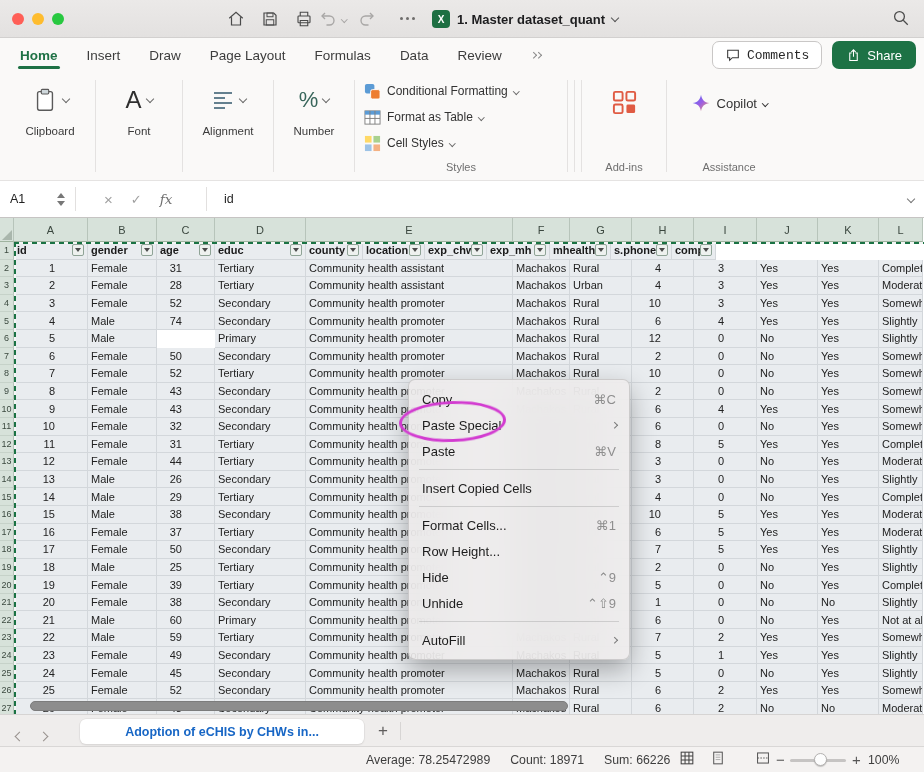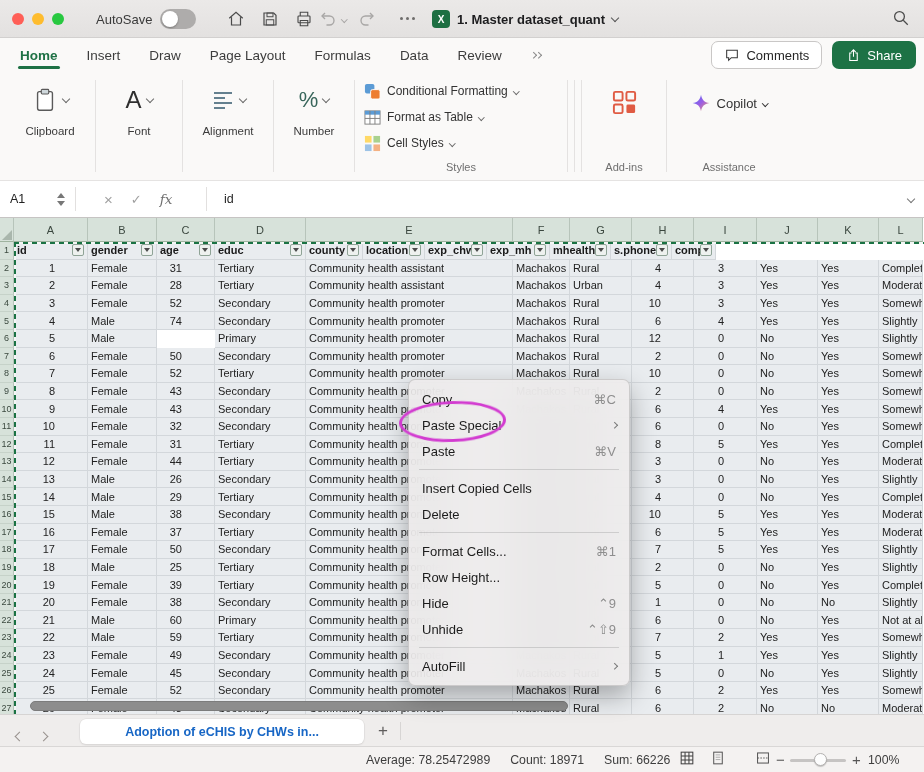--- a/index.html
+++ b/index.html
@@ -128,26 +128,20 @@
 </head>
 <body>
 
 <div id="app">
 
   <div class="titlebar">
     <span class="tl red"></span>
     <span class="tl yellow"></span>
     <span class="tl green"></span>
 
-    <div class="autosave">
-      <span class="aslabel">AutoSave</span>
-      <span class="switch">
-          <span class="knob"></span>
-        </span>
-    </div>
 
     <div class="tb-icons">
       <span class="tb-btn">
         <svg width="18" height="18" viewBox="0 0 24 24">
             <path d="M3 11 L12 3 L21 11 M6 9.5 V20 h12 V9.5" fill="none" stroke="#4a4a4a" stroke-width="1.6"></path>
           </svg>
       </span>
       <span class="tb-btn">
         <svg width="18" height="18" viewBox="0 0 24 24">
             <path d="M4 4 h13 l3 3 v13 h-16 z" fill="none" stroke="#4a4a4a" stroke-width="1.6"></path>
@@ -209,21 +203,21 @@
         <div class="tab">Page Layout</div>
         <div class="tab">Formulas</div>
         <div class="tab">Data</div>
         <div class="tab">Review</div>
       </div>
     <span class="taboverflow">
         <span class="chev right sm"></span>
         <span class="chev right sm"></span>
       </span>
     <div class="tabbar-right">
-      <button class="commentsbtn" style="font-family:Liberation Sans, sans-serif;">
+      <button class="commentsbtn" style="font-family:Liberation Mono, monospace;">
         <svg width="16" height="16" viewBox="0 0 24 24">
             <path d="M4 5 h16 v11 h-9 l-4 4 v-4 h-3 z" fill="none" stroke="#3a3a3a" stroke-width="1.6"></path>
           </svg>
         <span>Comments</span>
       </button>
       <button class="sharebtn" style="border:none; font-family:inherit;">
         <svg width="15" height="15" viewBox="0 0 24 24">
             <path d="M9 8 H6 v12 h12 V8 h-3" fill="none" stroke="#fff" stroke-width="1.7"></path>
             <path d="M12 14 V3 M8.5 6.5 L12 3 l3.5 3.5" fill="none" stroke="#fff" stroke-width="1.7"></path>
           </svg>
@@ -866,23 +860,20 @@
         </span>
       </div>
       <div class="mitem">
         <span>Paste</span>
         <span class="mshort">⌘V</span>
       </div>
       <div class="msep"></div>
       <div class="mitem">
         <span>Insert Copied Cells</span>
       </div>
-      <div class="mitem">
-        <span>Delete</span>
-      </div>
       <div class="msep"></div>
       <div class="mitem">
         <span>Format Cells...</span>
         <span class="mshort">⌘1</span>
       </div>
       <div class="mitem">
         <span>Row Height...</span>
       </div>
       <div class="mitem">
         <span>Hide</span>

